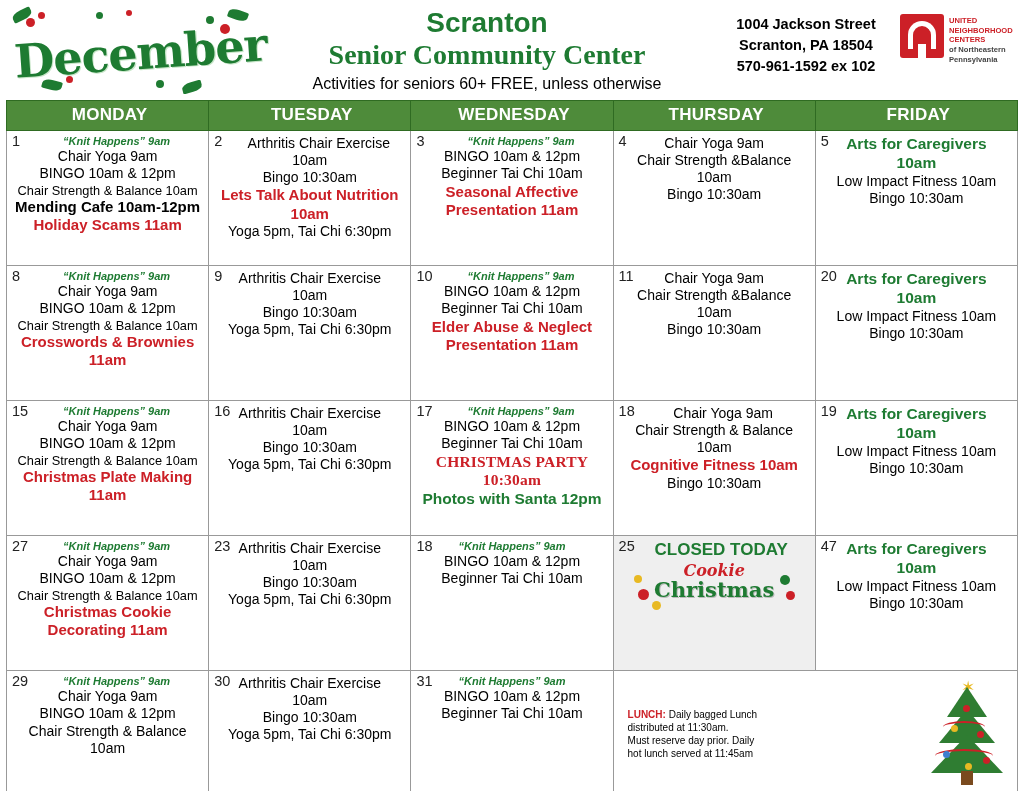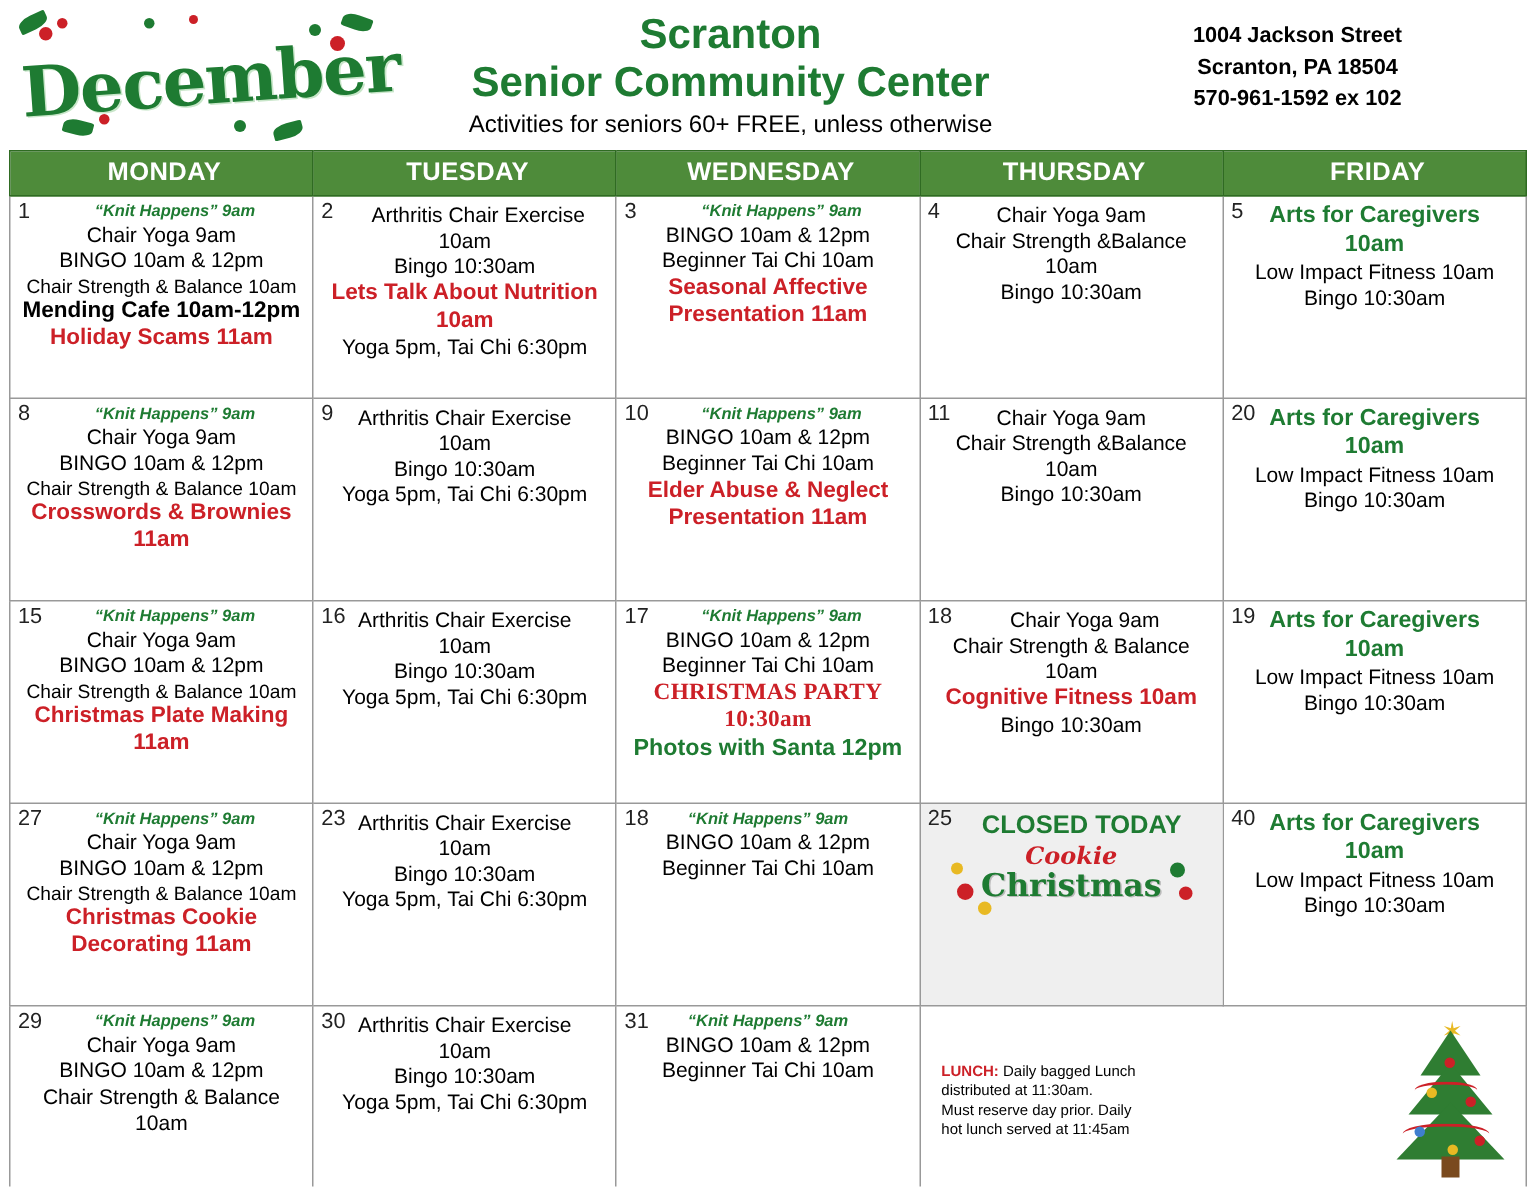--- a/index.html
+++ b/index.html
@@ -76,21 +76,21 @@
     padding-top: 4px;
   }
   .title-line1 {
     font-family: "Liberation Sans", sans-serif;
     font-weight: bold;
     font-size: 28px;
     color: #1e7b32;
     line-height: 1.1;
   }
   .title-line2 {
-    font-family: Liberation Sans, sans-serif;
+    font-family: Liberation Serif, serif;
     font-weight: bold;
     font-size: 28px;
     color: #1e7b32;
     line-height: 1.15;
   }
   .title-sub {
     font-size: 16px;
     color: #000;
     margin-top: 4px;
   }
@@ -365,20 +365,30 @@
       <div class="title-line2">Senior Community Center</div>
       <div class="title-sub">Activities for seniors 60+ FREE, unless otherwise</div>
     </div>
 
     <div class="contact-block">
       <div class="address">
         <div>1004 Jackson Street</div>
         <div>Scranton, PA 18504</div>
         <div>570-961-1592 ex 102</div>
       </div>
+      <div class="logo">
+        <div class="logo-mark"></div>
+        <div class="logo-text">
+          <div>UNITED</div>
+          <div>NEIGHBORHOOD</div>
+          <div>CENTERS</div>
+          <div class="nl">of Northeastern</div>
+          <div class="nl">Pennsylvania</div>
+        </div>
+      </div>
     </div>
   </div>
 
   <table class="cal">
     <thead>
       <tr>
         <th>MONDAY</th>
         <th>TUESDAY</th>
         <th>WEDNESDAY</th>
         <th>THURSDAY</th>
@@ -578,21 +588,21 @@
                 <span class="xdot xd2"></span>
                 <span class="xdot xd3"></span>
                 <span class="xdot xd4"></span>
                 <span class="xdot xd5"></span>
                 <div class="xmas-merry">Cookie</div>
                 <div class="xmas-word">Christmas</div>
               </div>
             </div>
           </td>
           <td>
-            <div class="daynum">40</div>
+            <div class="daynum">47</div>
             <div class="cell-body">
               <span class="ln grn-b">Arts for Caregivers</span>
               <span class="ln grn-b">10am</span>
               <span class="ln plain">Low Impact Fitness 10am</span>
               <span class="ln plain">Bingo 10:30am</span>
             </div>
           </td>
         </tr>
         <tr>
           <td>

